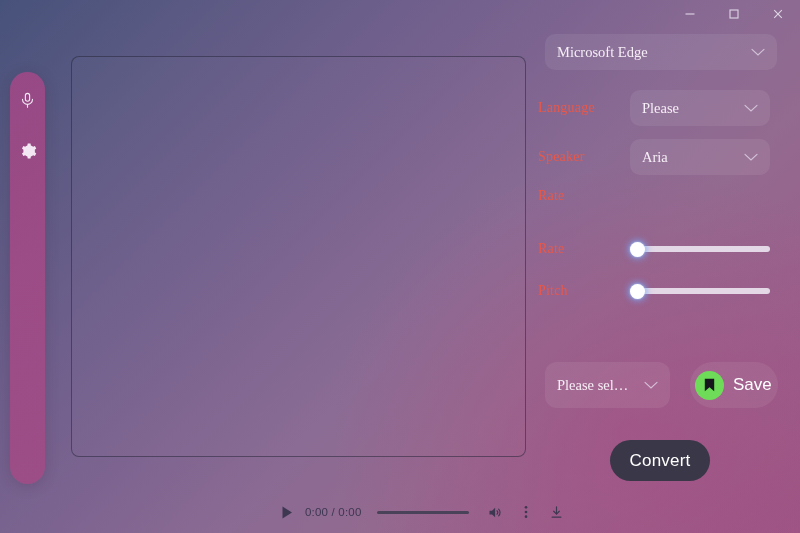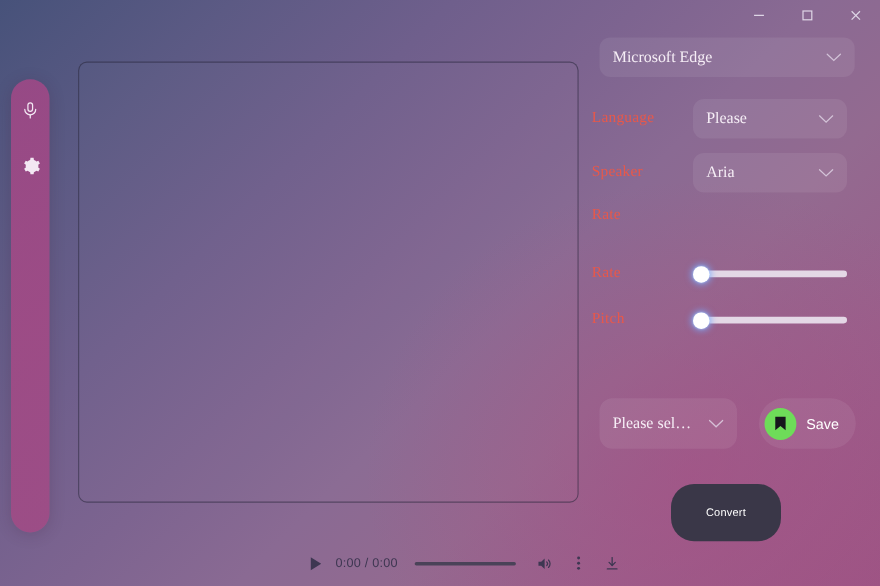--- a/index.html
+++ b/index.html
@@ -267,34 +267,34 @@
     height: 29px;
     border-radius: 50%;
     background: #6edc59;
     display: flex;
     align-items: center;
     justify-content: center;
     flex: none;
   }
   #save-label {
     color: #ffffff;
-    font-size: 13px;
+    font-size: 17px;
     font-family: "Liberation Sans", sans-serif;
   }
 
   #convert-button {
     position: absolute;
     left: 78px;
     top: 410px;
     width: 100px;
-    height: 52px;
+    height: 41px;
     border-radius: 21px;
     background: #3a3748;
     color: #ffffff;
-    font-size: 10px;
+    font-size: 17px;
     font-family: "Liberation Sans", sans-serif;
     border: none;
     cursor: pointer;
     letter-spacing: 0.2px;
   }
 </style>
 </head>
 <body>
 
 <div id="app-window">

